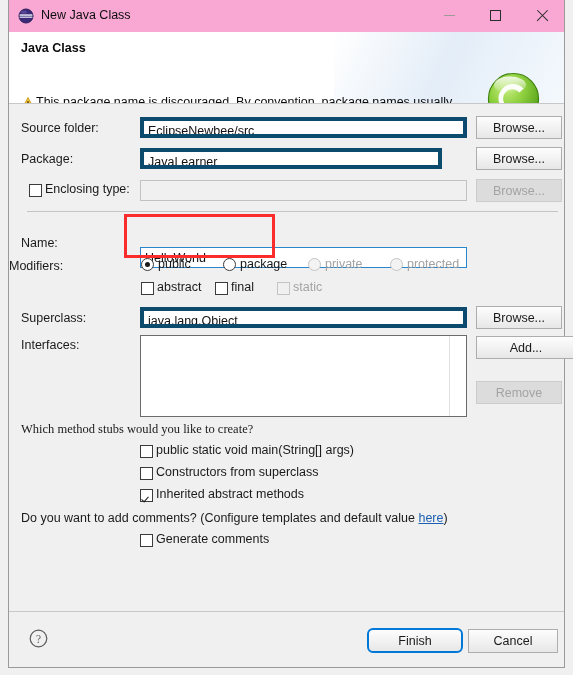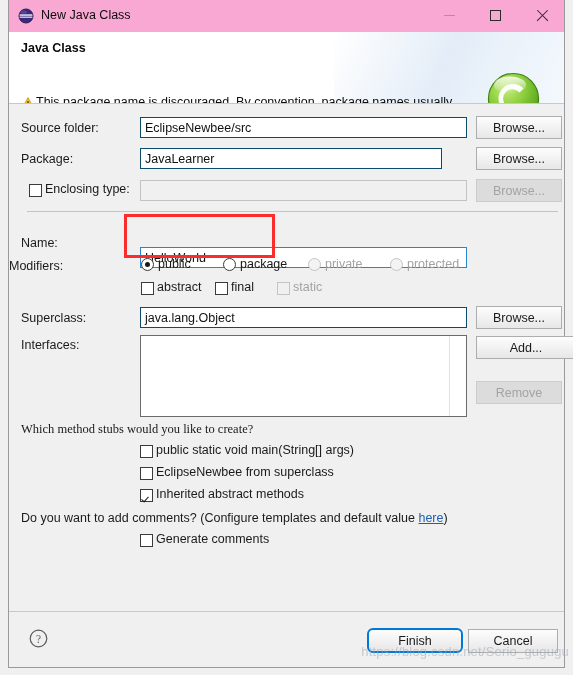--- a/index.html
+++ b/index.html
@@ -134,21 +134,21 @@
     position: absolute;
     font-size: 12.5px;
     color: #1a1a1a;
     white-space: nowrap;
   }
   .tf {
     position: absolute;
     box-sizing: border-box;
     height: 21px;
     background: #ffffff;
-    border: 1px solid #0c4a6e;
+    border: 4px solid #0c4a6e;
     font-size: 12.5px;
     color: #111;
     padding: 2px 0 0 4px;
     line-height: 17px;
     white-space: nowrap;
     overflow: hidden;
   }
   .tf.disabled {
     background: #f0f0f0;
     border: 1px solid #c2c2c2;
@@ -411,21 +411,21 @@
       </div>
       <div class="btn" style="left:467px; top:232px; width:100px;">Add...</div>
       <div class="btn disabled" style="left:467px; top:277px; width:86px;">Remove</div>
 
       <div class="plain-text" style="left:12px; top:318px;font-family:Liberation Serif, serif;">Which method stubs would you like to create?</div>
 
       <div class="cb" style="left:131px; top:341px;"></div>
       <div class="ctl-label" style="left:147px; top:339px;">public static void main(String[] args)</div>
 
       <div class="cb" style="left:131px; top:363px;"></div>
-      <div class="ctl-label" style="left:147px; top:361px;">EclipseNewbee from superclass</div>
+      <div class="ctl-label" style="left:147px; top:361px;">Constructors from superclass</div>
 
       <div class="cb checked" style="left:131px; top:385px;"></div>
       <div class="ctl-label" style="left:147px; top:383px;">Inherited abstract methods</div>
 
       <div class="plain-text" style="left:12px; top:407px;">
         <span>Do you want to add comments? (Configure templates and default value </span><a class="link" href="#">here</a><span>)</span>
       </div>
 
       <div class="cb" style="left:131px; top:430px;"></div>
       <div class="ctl-label" style="left:147px; top:428px;">Generate comments</div>
@@ -439,15 +439,14 @@
         </svg>
       </span>
       <div class="btn default" style="left:358px; top:16px; width:96px; height:25px;border-radius:6px;">Finish</div>
       <div class="btn" style="left:459px; top:17px; width:90px; height:24px;">Cancel</div>
     </div>
 
     <div class="annot-rect"></div>
 
   </div>
 
-  <div class="watermark">https://blog.csdn.net/Serio_gugugu</div>
 
 </div>
 
 </body></html>

